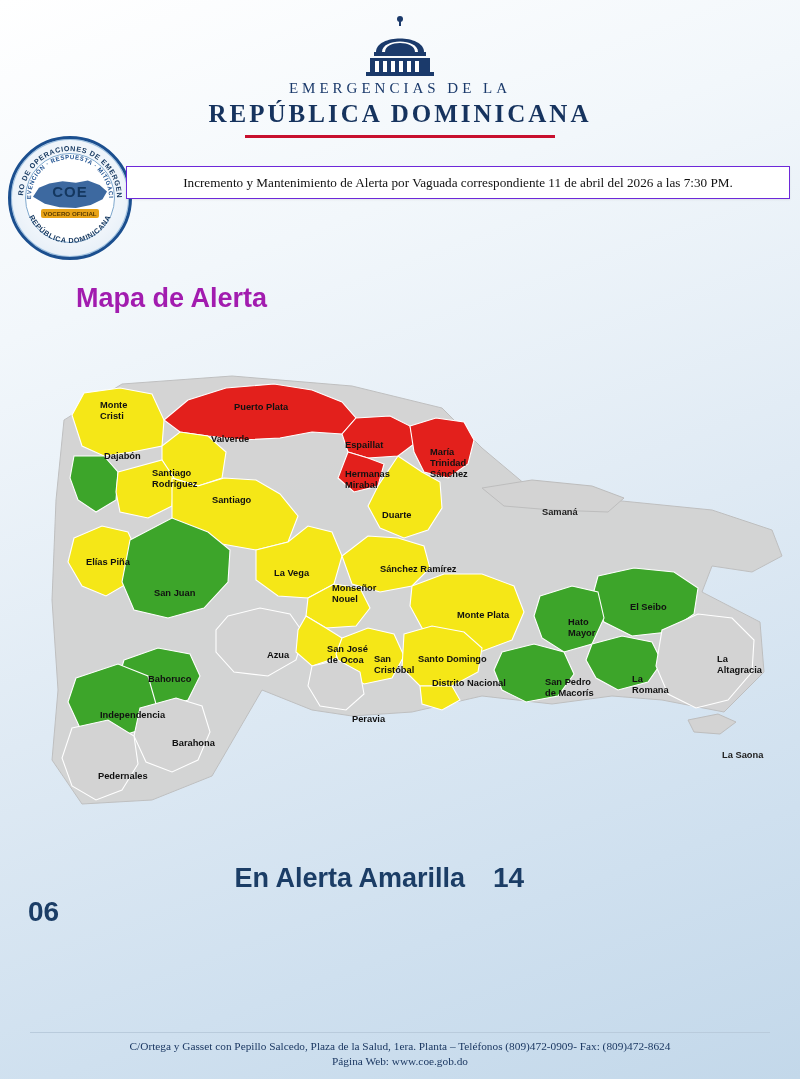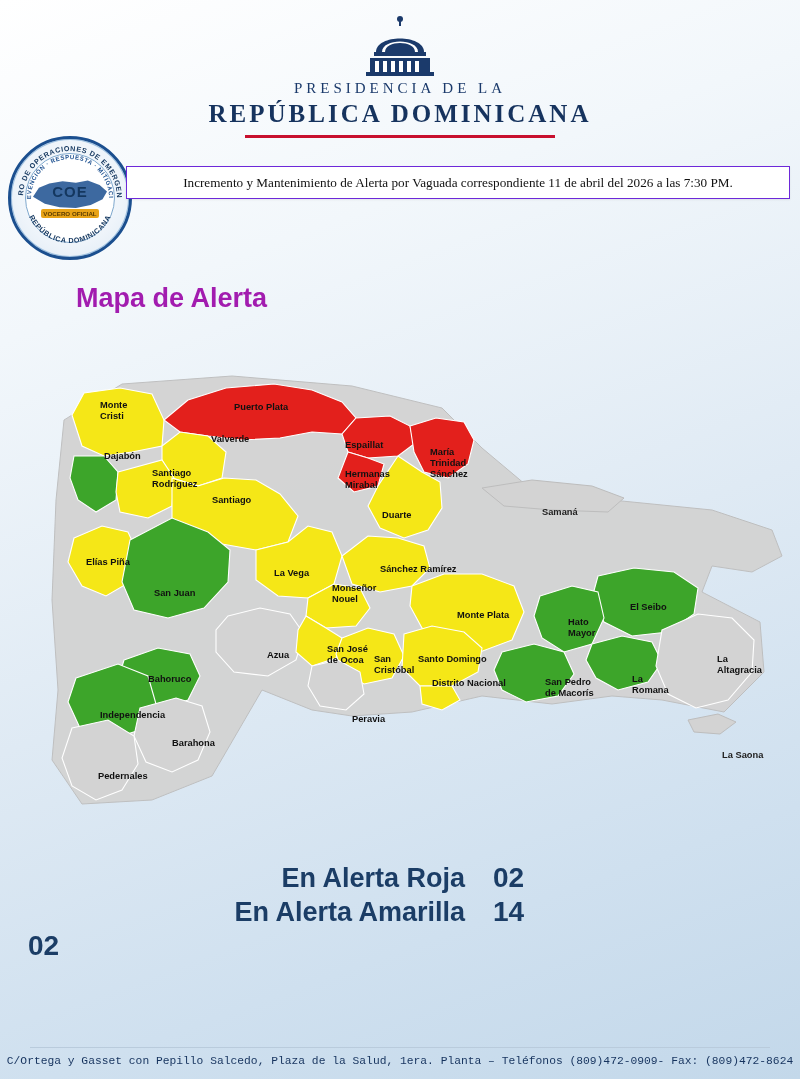--- a/index.html
+++ b/index.html
@@ -212,21 +212,21 @@
 
   
   .footer {
     position: absolute;
     left: 0;
     bottom: 10px;
     width: 800px;
     text-align: center;
   }
   .footer div {
-    font-family: Liberation Mono, monospace;
+    font-family: Liberation Serif, serif;
     font-size: 11.3px;
     color: #16335e;
     line-height: 15px;
   }
   .footer-rule {
     width: 740px;
     height: 1px;
     background: #b9cbdc;
     margin: 0 auto 6px;
   }
@@ -246,21 +246,21 @@
       <rect x="18" y="46" width="60" height="14" fill="#1b3a6b"></rect>
       <rect x="23" y="49" width="4" height="11" fill="#ffffff"></rect>
       <rect x="31" y="49" width="4" height="11" fill="#ffffff"></rect>
       <rect x="39" y="49" width="4" height="11" fill="#ffffff"></rect>
       <rect x="47" y="49" width="4" height="11" fill="#ffffff"></rect>
       <rect x="55" y="49" width="4" height="11" fill="#ffffff"></rect>
       <rect x="63" y="49" width="4" height="11" fill="#ffffff"></rect>
       <rect x="14" y="60" width="68" height="4" fill="#1b3a6b"></rect>
     </svg>
   </div>
-  <div class="crest-title">PRESIDENCIA DE LA</div>
+  <div class="crest-title">EMERGENCIAS DE LA</div>
   <div class="crest-sub">REPÚBLICA DOMINICANA</div>
   <div class="crest-rule"></div>
 </div>
 
 <div class="seal">
   <div class="seal-inner"></div>
   <div class="seal-island"></div>
   <svg class="seal-ring-text" viewBox="0 0 118 118">
     <defs>
       <path id="arcTop" d="M 12,59 A 47,47 0 0 1 106,59"></path>
@@ -355,28 +355,25 @@
       </g>
     <g id="sea-labels">
         <text class="lbl-sea" x="530" y="155">Samaná</text>
         <text class="lbl-sea" x="710" y="398">La Saona</text>
       </g>
   </svg>
 </div>
 
 <div class="totals">
   <div class="total-row">
-    <div class="total-label">En Alerta Roja</div>
-    <div class="total-count">02</div>
-  </div>
-  <div class="total-row">
     <div class="total-label">En Alerta Amarilla</div>
     <div class="total-count">14</div>
   </div>
   <div class="total-row">
-    <div class="total-count">02</div>
+    <div class="total-count">06</div>
   </div>
 </div>
 
 <div class="footer">
   <div class="footer-rule"></div>
   <div>C/Ortega y Gasset con Pepillo Salcedo, Plaza de la Salud, 1era. Planta – Teléfonos (809)472-0909- Fax: (809)472-8624</div>
+  <div>Página Web: www.coe.gob.do</div>
 </div>
 
 </body></html>

